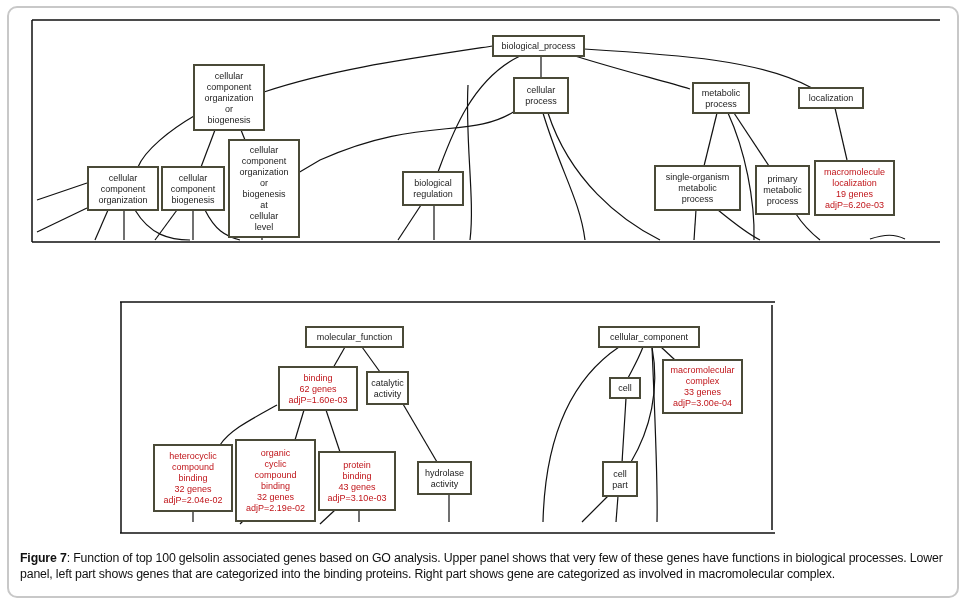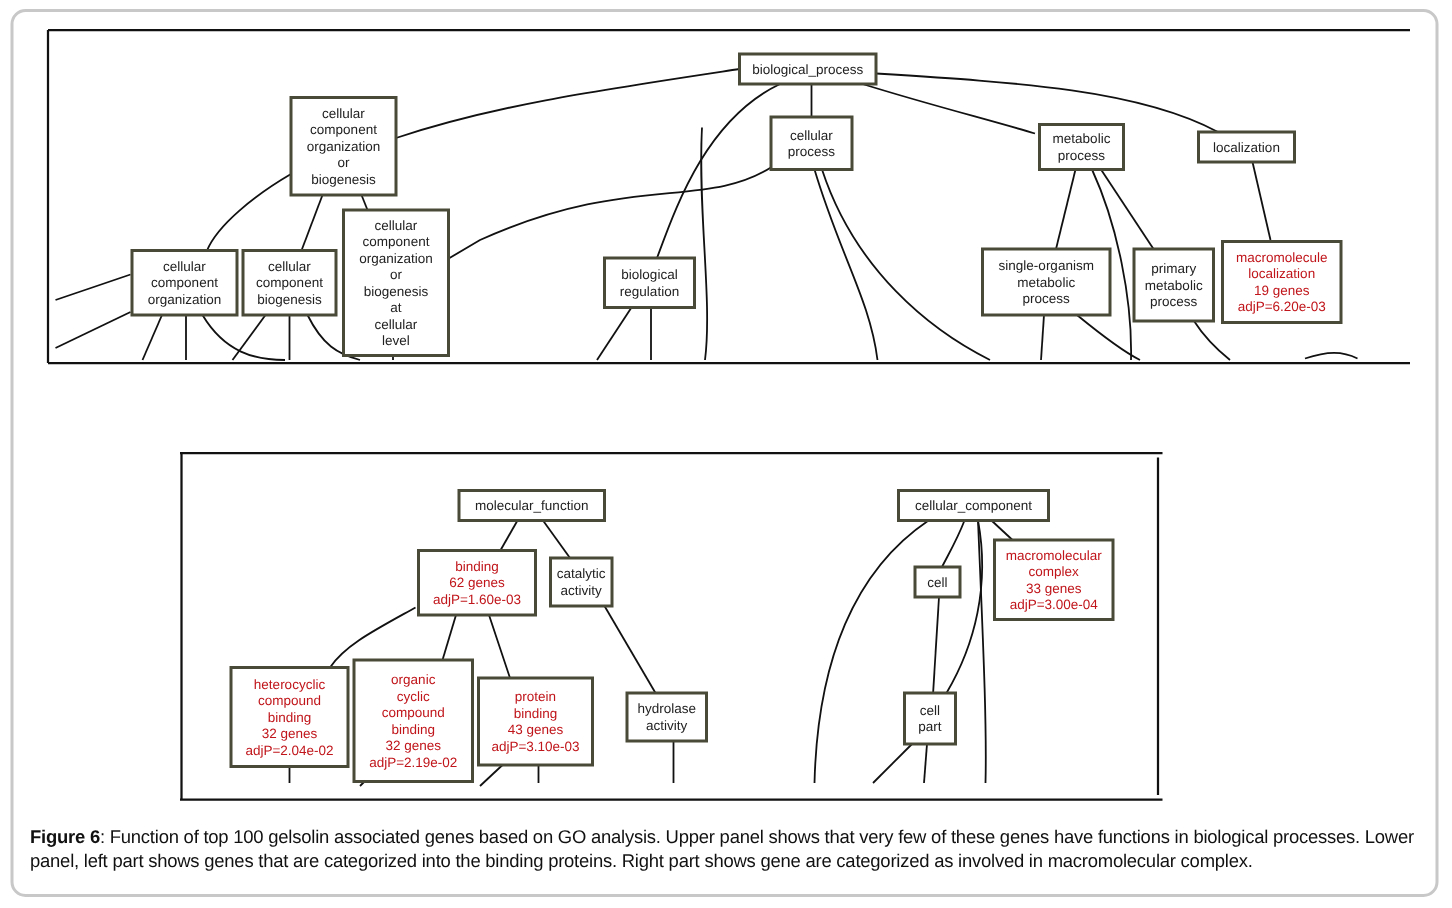--- a/index.html
+++ b/index.html
@@ -222,14 +222,14 @@
       </g>
       <g>
         <rect class="node-rect" x="603" y="462" width="34" height="34"></rect>
         <text class="node-text" x="620" y="476.5">cell</text>
         <text class="node-text" x="620" y="487.5">part</text>
       </g>
     </g>
 </svg>
 
 <div class="caption">
-  <b>Figure 6</b><span>: Function of top 100 gelsolin associated genes based on GO analysis. Upper panel shows that very few of these genes have functions in biological processes. Lower panel, left part shows genes that are categorized into the binding proteins. Right part shows gene are categorized as involved in macromolecular complex.</span>
+  <b>Figure 7</b><span>: Function of top 100 gelsolin associated genes based on GO analysis. Upper panel shows that very few of these genes have functions in biological processes. Lower panel, left part shows genes that are categorized into the binding proteins. Right part shows gene are categorized as involved in macromolecular complex.</span>
 </div>
 
 </body></html>

